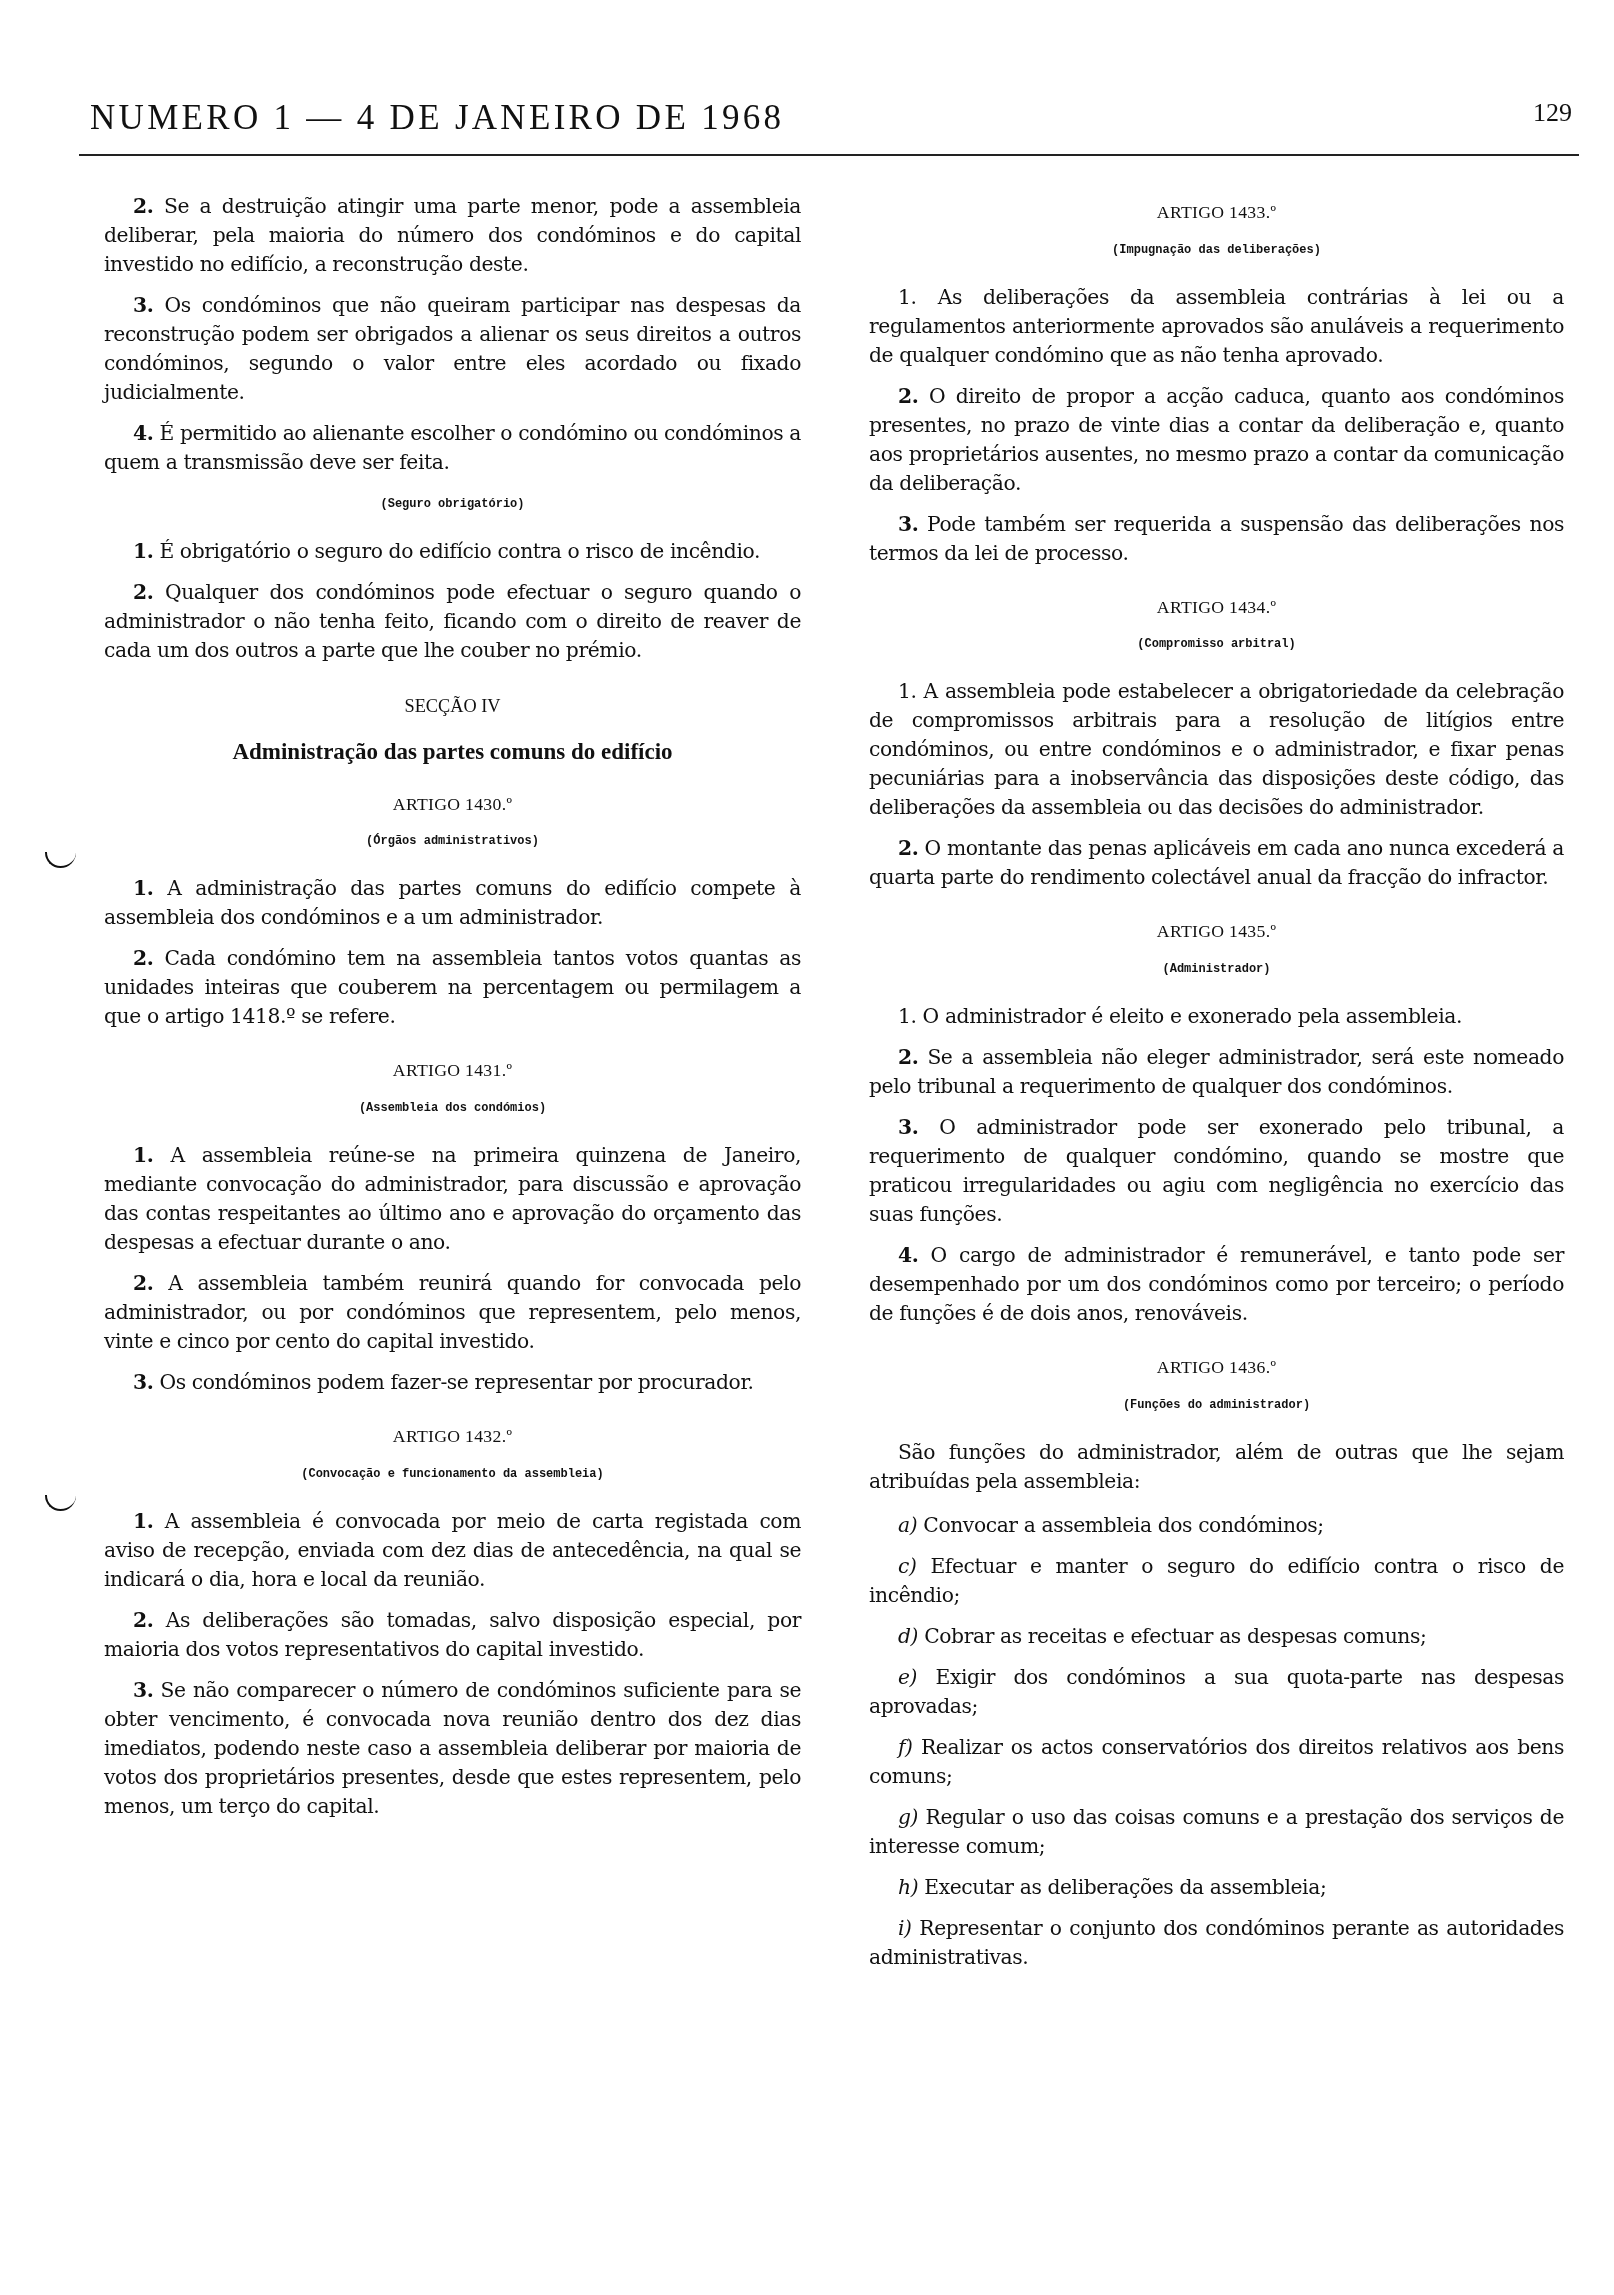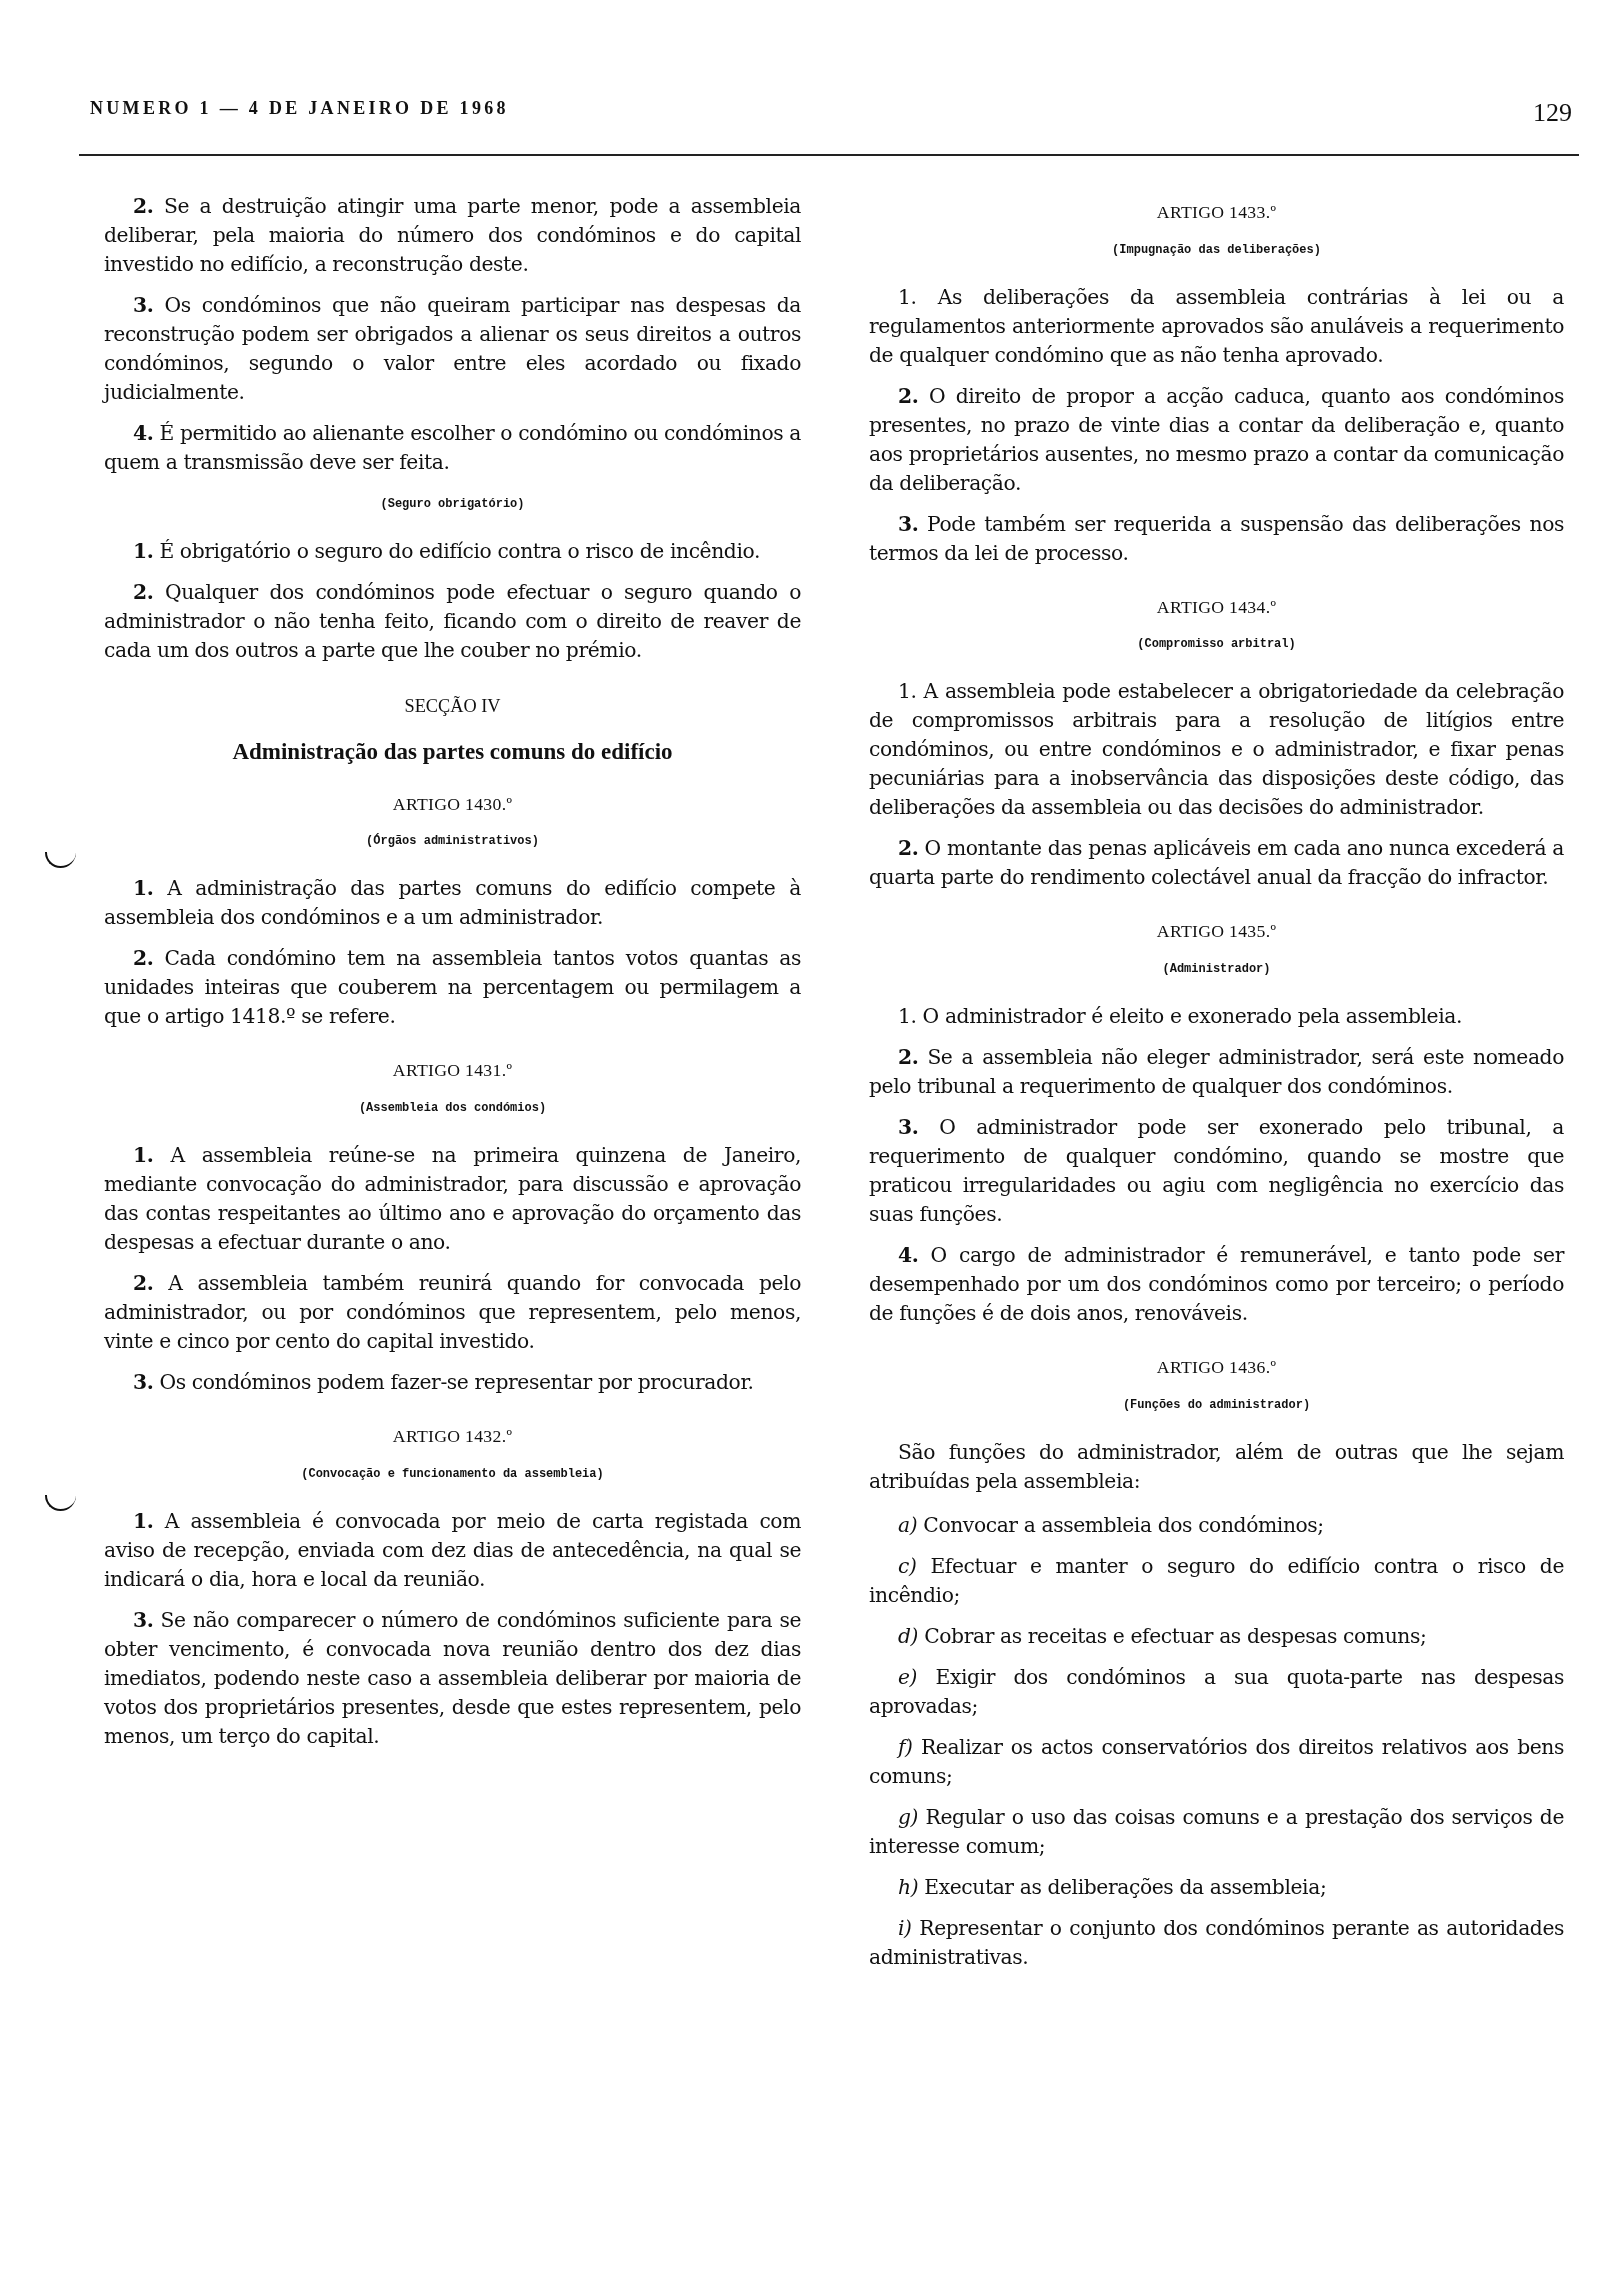--- a/index.html
+++ b/index.html
@@ -5,22 +5,22 @@
     html, body { margin: 0; padding: 0; background: #ffffff; }
     body {
       width: 1614px; height: 2295px; position: relative; overflow: hidden;
       font-family: "DejaVu Serif", "Liberation Serif", serif; color: #111;
     }
     .header {
       position: absolute; left: 90px; top: 98px; width: 1482px; height: 37px;
     }
     .header-title {
       position: absolute; left: 0; top: 0;
-      font-family: "Liberation Serif", serif; font-weight: bold;
-      font-size: 18px; letter-spacing: 3.3px; white-space: nowrap;
+      font-family: "Liberation Serif", serif; font-weight: normal;
+      font-size: 35px; letter-spacing: 3.3px; white-space: nowrap;
     }
     .header-page {
       position: absolute; right: 0; top: 0;
       font-family: "Liberation Serif", serif; font-size: 26px;
     }
     .header-rule {
       position: absolute; left: 79px; top: 154px; width: 1500px;
       height: 2px; background: #222;
     }
     .col { position: absolute; top: 180px; }
@@ -88,20 +88,21 @@
 
   <div class="artigo">ARTIGO 1431.º</div>
   <div class="rubric">(Assembleia dos condómios)</div>
   <p class="para"><span class="num">1.</span> <span>A assembleia reúne-se na primeira quinzena de Janeiro, mediante convocação do administrador, para discussão e aprovação das contas respeitantes ao último ano e aprovação do orçamento das despesas a efectuar durante o ano.</span></p>
   <p class="para"><span class="num">2.</span> <span>A assembleia também reunirá quando for convocada pelo administrador, ou por condóminos que representem, pelo menos, vinte e cinco por cento do capital investido.</span></p>
   <p class="para"><span class="num">3.</span> <span>Os condóminos podem fazer-se representar por procurador.</span></p>
 
   <div class="artigo">ARTIGO 1432.º</div>
   <div class="rubric">(Convocação e funcionamento da assembleia)</div>
   <p class="para"><span class="num">1.</span> <span>A assembleia é convocada por meio de carta registada com aviso de recepção, enviada com dez dias de antecedência, na qual se indicará o dia, hora e local da reunião.</span></p>
+  <p class="para"><span class="num">2.</span> <span>As deliberações são tomadas, salvo disposição especial, por maioria dos votos representativos do capital investido.</span></p>
   <p class="para"><span class="num">3.</span> <span>Se não comparecer o número de condóminos suficiente para se obter vencimento, é convocada nova reunião dentro dos dez dias imediatos, podendo neste caso a assembleia deliberar por maioria de votos dos proprietários presentes, desde que estes representem, pelo menos, um terço do capital.</span></p>
 </div>
 
 <div class="col col-right">
 
   <div class="artigo" style="margin-top:22px">ARTIGO 1433.º</div>
   <div class="rubric">(Impugnação das deliberações)</div>
   <p class="para"><span class="num" style="font-weight:normal">1.</span> <span>As deliberações da assembleia contrárias à lei ou a regulamentos anteriormente aprovados são anuláveis a requerimento de qualquer condómino que as não tenha aprovado.</span></p>
   <p class="para"><span class="num">2.</span> <span>O direito de propor a acção caduca, quanto aos condóminos presentes, no prazo de vinte dias a contar da deliberação e, quanto aos proprietários ausentes, no mesmo prazo a contar da comunicação da deliberação.</span></p>
   <p class="para"><span class="num">3.</span> <span>Pode também ser requerida a suspensão das deliberações nos termos da lei de processo.</span></p>

